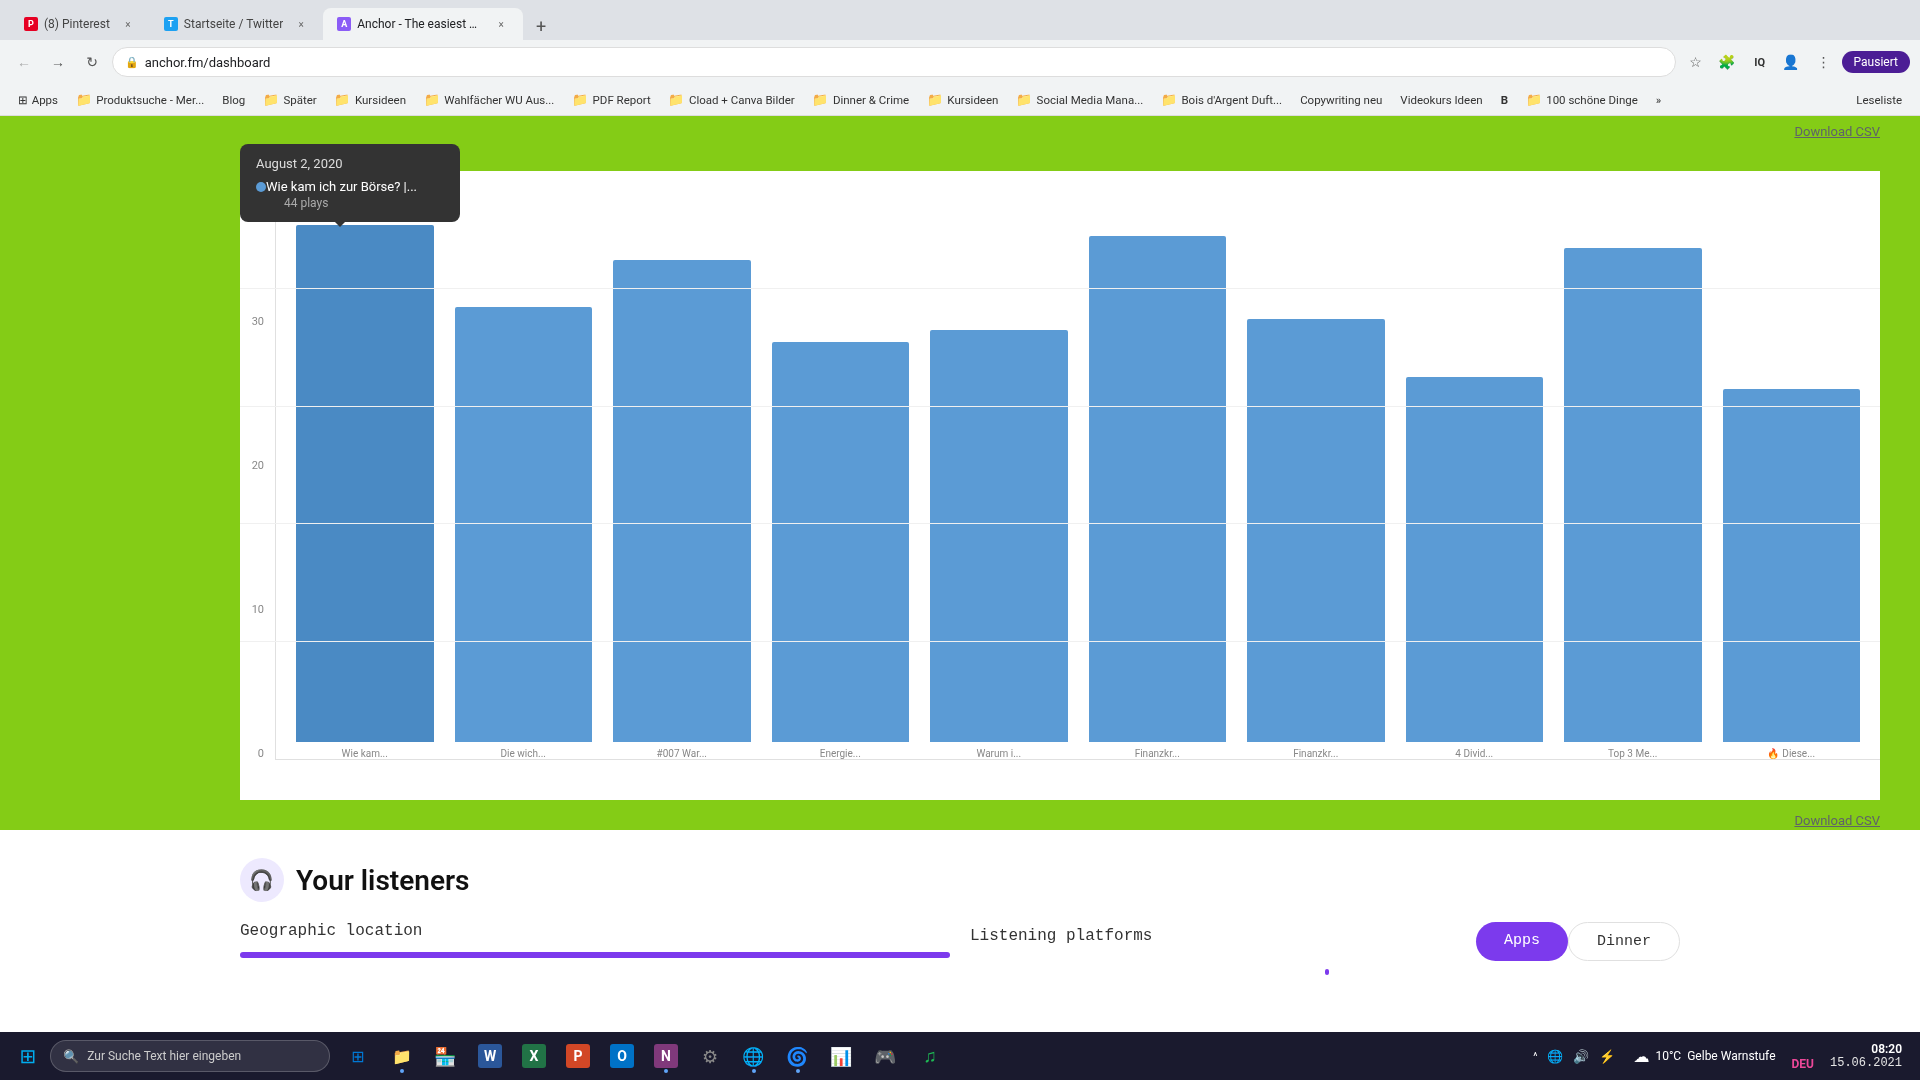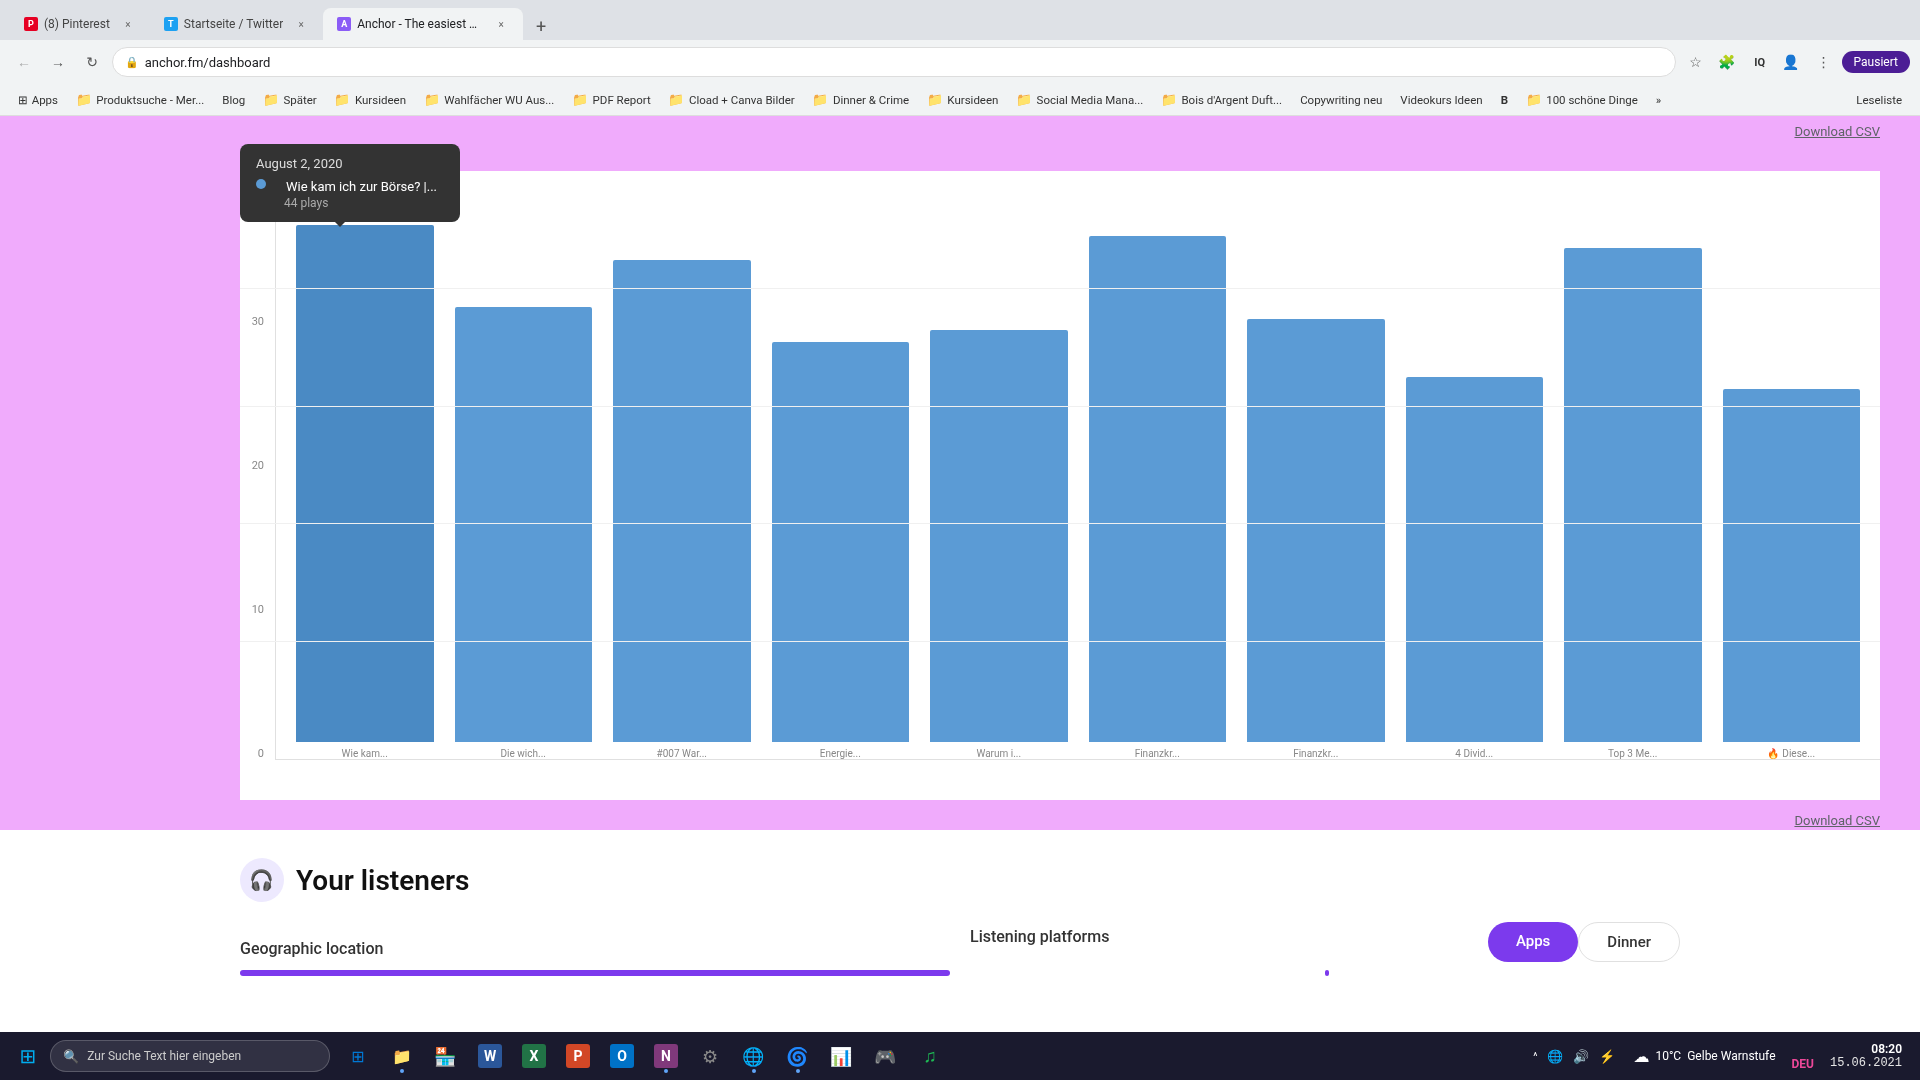--- a/index.html
+++ b/index.html
@@ -196,21 +196,21 @@
       cursor: pointer;
     }
 
     .bm-folder {
       color: #f9a825;
       font-size: 13px;
     }
 
     
     .page-content {
-      background: #f0abfc;
+      background: #84cc16;
       width: 100%;
       height: calc(1080px - 116px);
       overflow: hidden;
       position: relative;
     }
 
     .download-csv-top {
       position: absolute;
       top: 0;
       right: 40px;
@@ -244,21 +244,22 @@
     }
 
     .tooltip-date {
       font-size: 13px;
       color: #ddd;
       margin-bottom: 8px;
     }
 
     .tooltip-item {
       display: flex;
-      gap: 20px;
+      align-items: center;
+      gap: 0;
     }
 
     .tooltip-dot {
       width: 10px;
       height: 10px;
       border-radius: 50%;
       background: #5b9bd5;
       flex-shrink: 0;
     }
 
@@ -766,21 +767,21 @@
     </div>
 
   <div class="download-csv-bottom">Download CSV</div>
 
   <div class="listeners-section">
     <div class="listeners-header">
       <div class="listeners-icon">🎧</div>
       <h2 class="listeners-title">Your listeners</h2>
     </div>
 
-    <div style="display:flex; gap:20px; align-items:flex-end;">
+    <div style="display:flex; gap:20px; align-items:flex-start;font-family:Liberation Mono, monospace;">
       <div style="flex:1;">
         <div class="panel-title">Geographic location</div>
 
         <div style="height:6px; background:#7c3aed; border-radius:3px; width:100%; margin-top:8px;"></div>
       </div>
       <div style="flex:1; position:relative;">
         <div style="display:flex; justify-content:space-between; align-items:center;">
           <div class="panel-title">Listening platforms</div>
           <div style="display:flex; gap:0;">
             <div class="platform-tab active">Apps</div>

